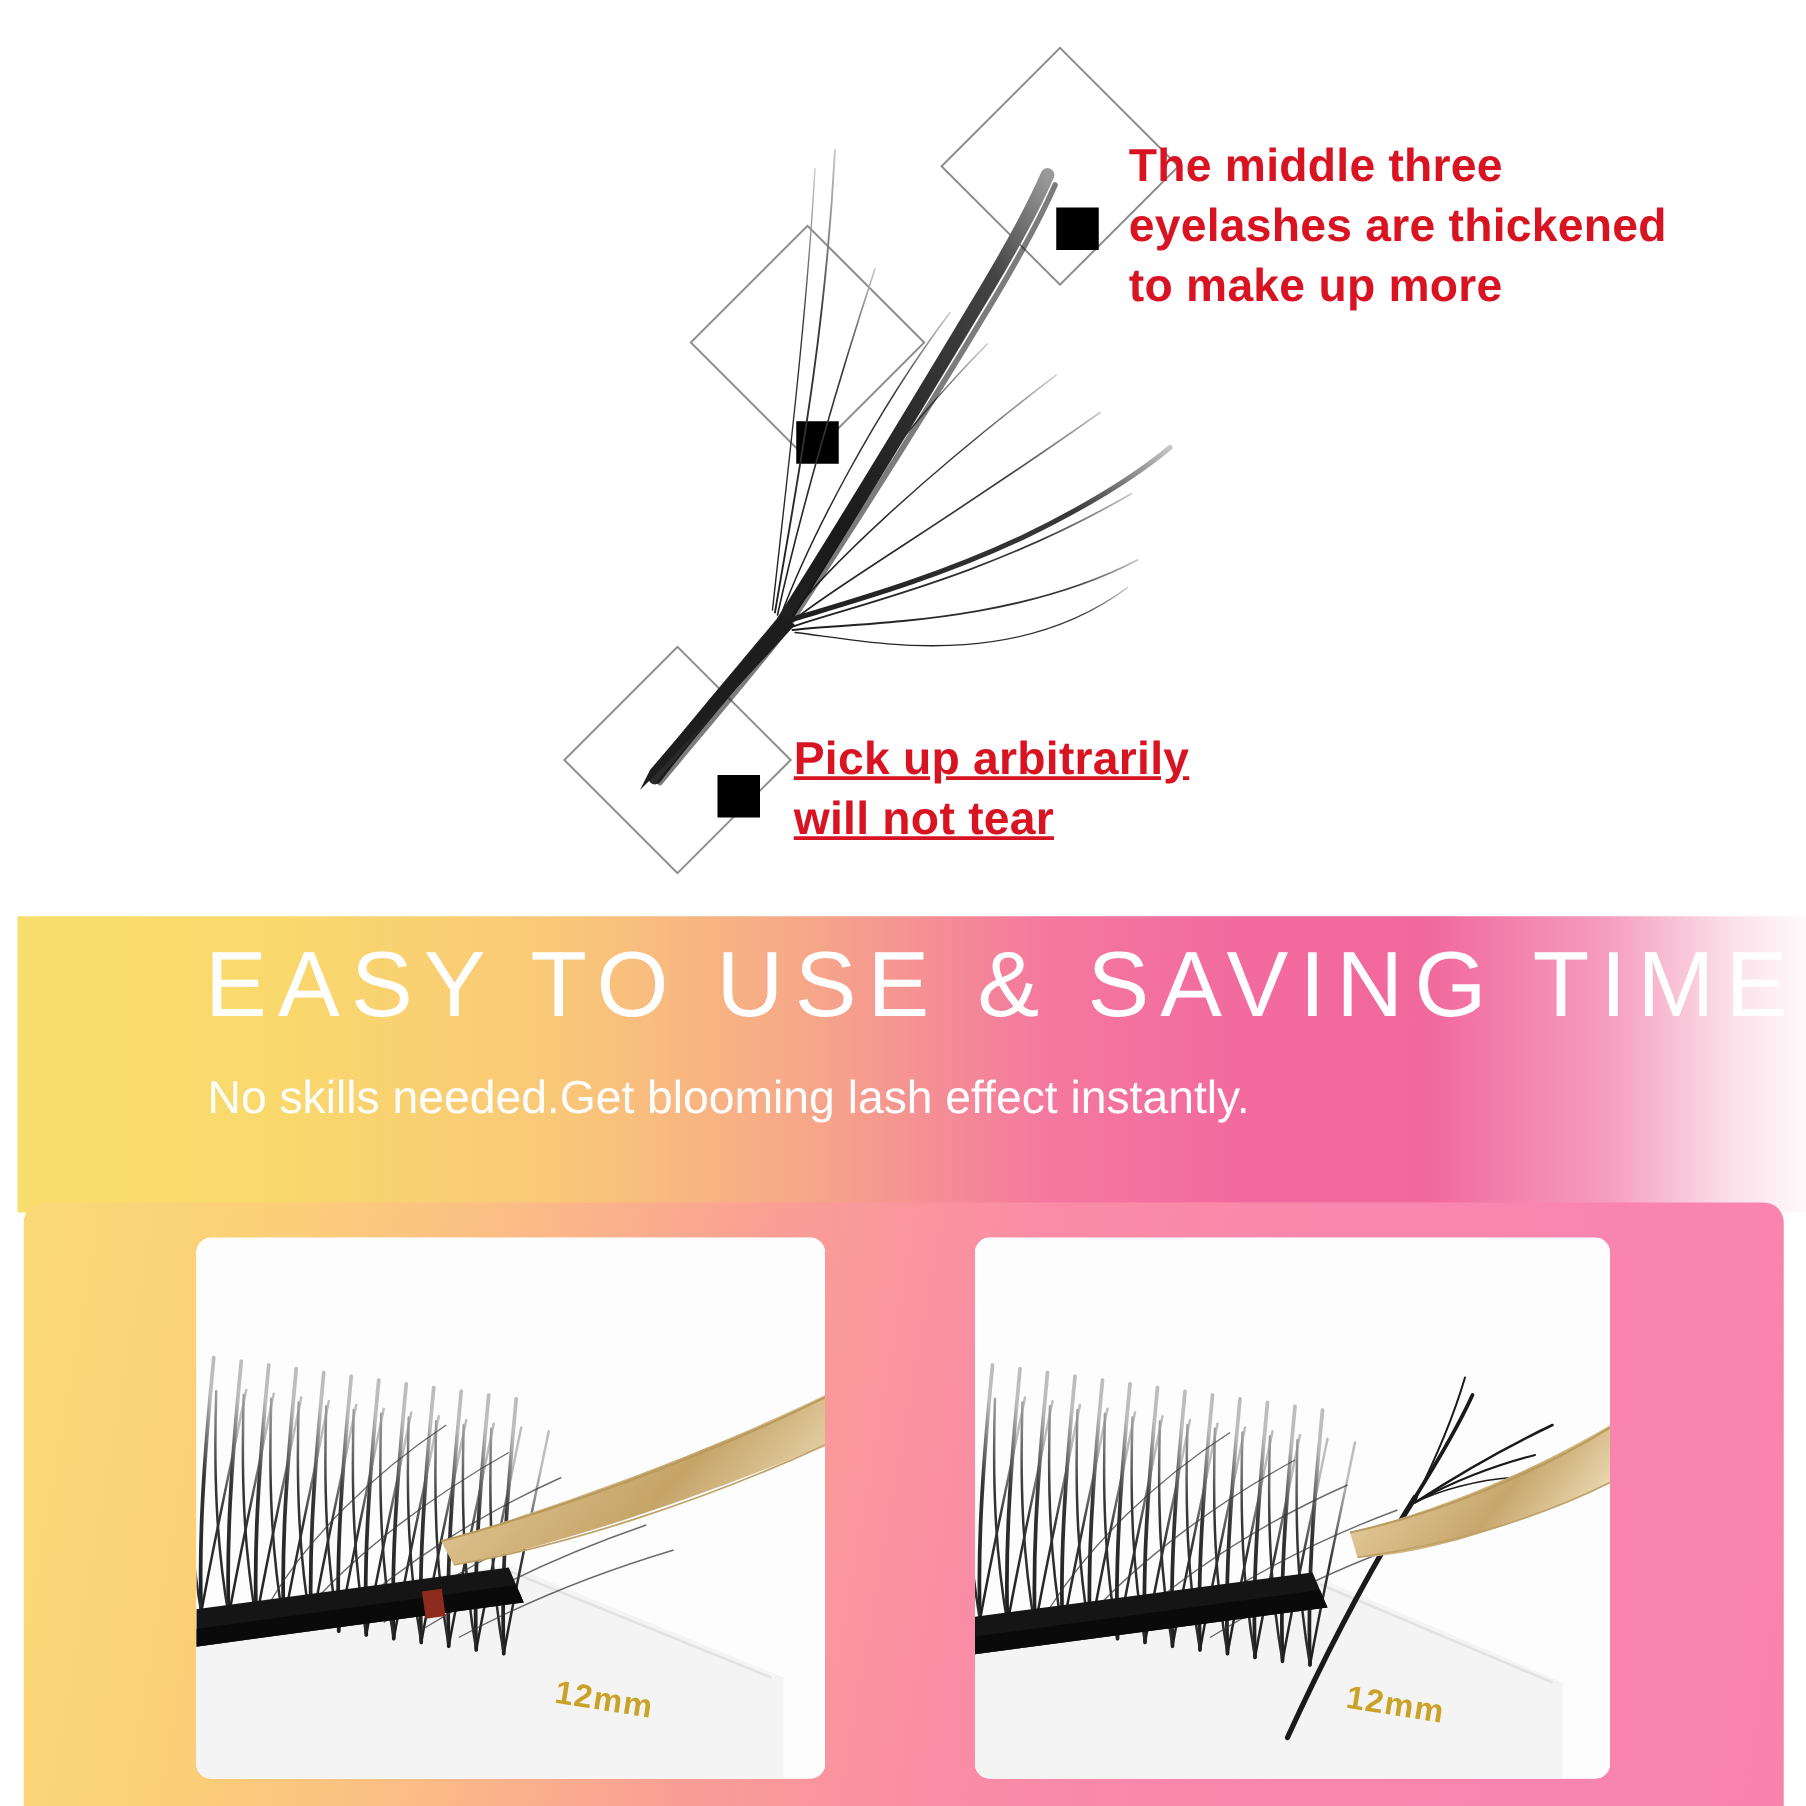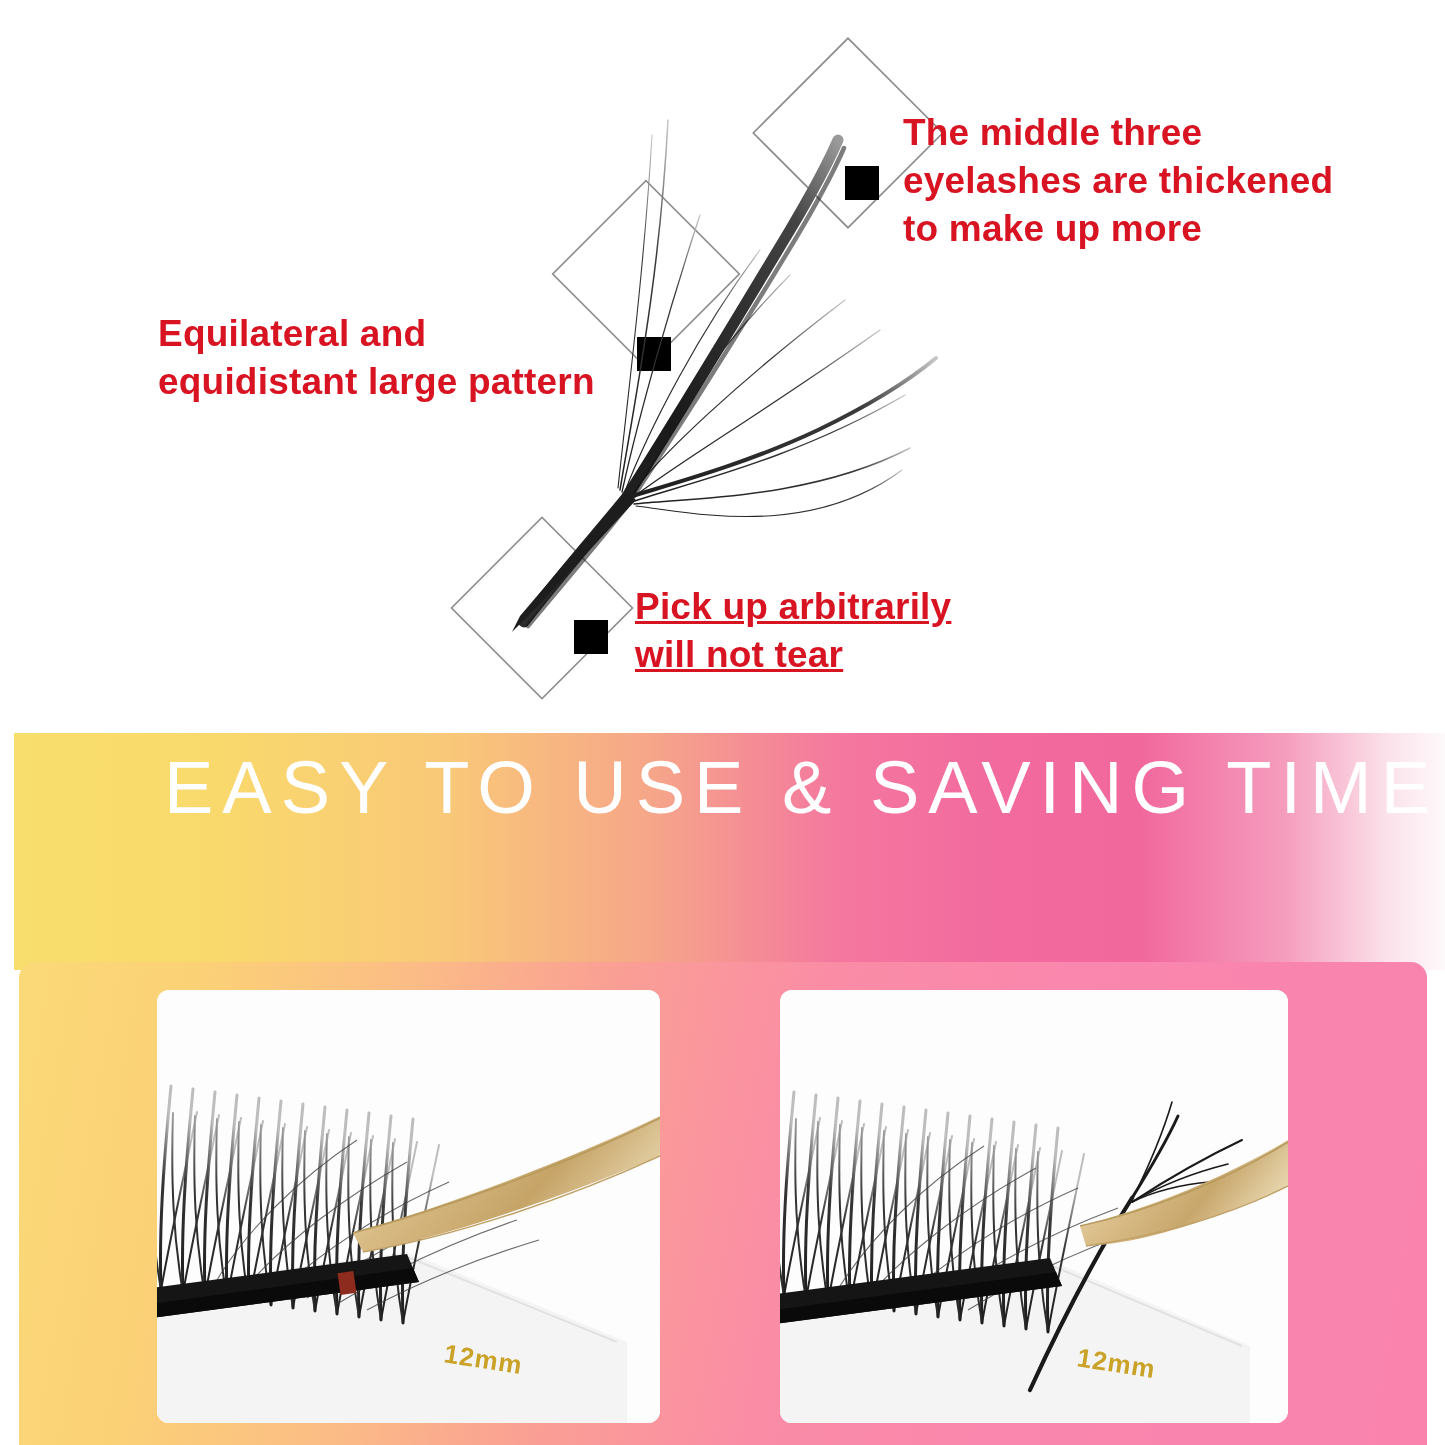--- a/index.html
+++ b/index.html
@@ -144,29 +144,28 @@
       <path d="M528,626 C566,580 606,534 630,502 C672,438 736,338 796,238 C818,201 834,171 844,148" fill="none" stroke="#111" stroke-width="4.5" stroke-linecap="round" opacity="0.55"></path>
       <path d="M626,498 C660,487 742,466 818,430 C872,404 912,378 936,358" fill="none" stroke="url(#hairGrad)" stroke-width="4" stroke-linecap="round"></path>
 
       <path d="M512,632 L536,608 L636,500 L626,492 L520,616 Z" fill="#1d1d1d"></path>
     </svg>
 
     <div class="callout-text" id="callout-middle-three">The middle three
 eyelashes are thickened
 to make up more</div>
 
-    <div class="callout-text" id="callout-equilateral">Equilateral and
-equidistant large pattern</div>
 
     <div class="callout-text" id="callout-pick-up">Pick up arbitrarily
 will not tear</div>
   </div>
 
   <div id="banner">
     <div id="banner-headline">EASY TO USE &amp; SAVING TIME</div>
+    <div id="banner-subtitle">No skills needed.Get blooming lash effect instantly.</div>
   </div>
 
   <div id="photo-panel">
 
     <div class="photo-card" id="photo-card-left">
       <svg class="photo-canvas" viewBox="0 0 503 433" preserveAspectRatio="none">
         <defs>
           <linearGradient id="twzL" x1="0" y1="0" x2="1" y2="0.4">
             <stop offset="0%" stop-color="#efe4cb"></stop>
             <stop offset="35%" stop-color="#d8bb84"></stop>

